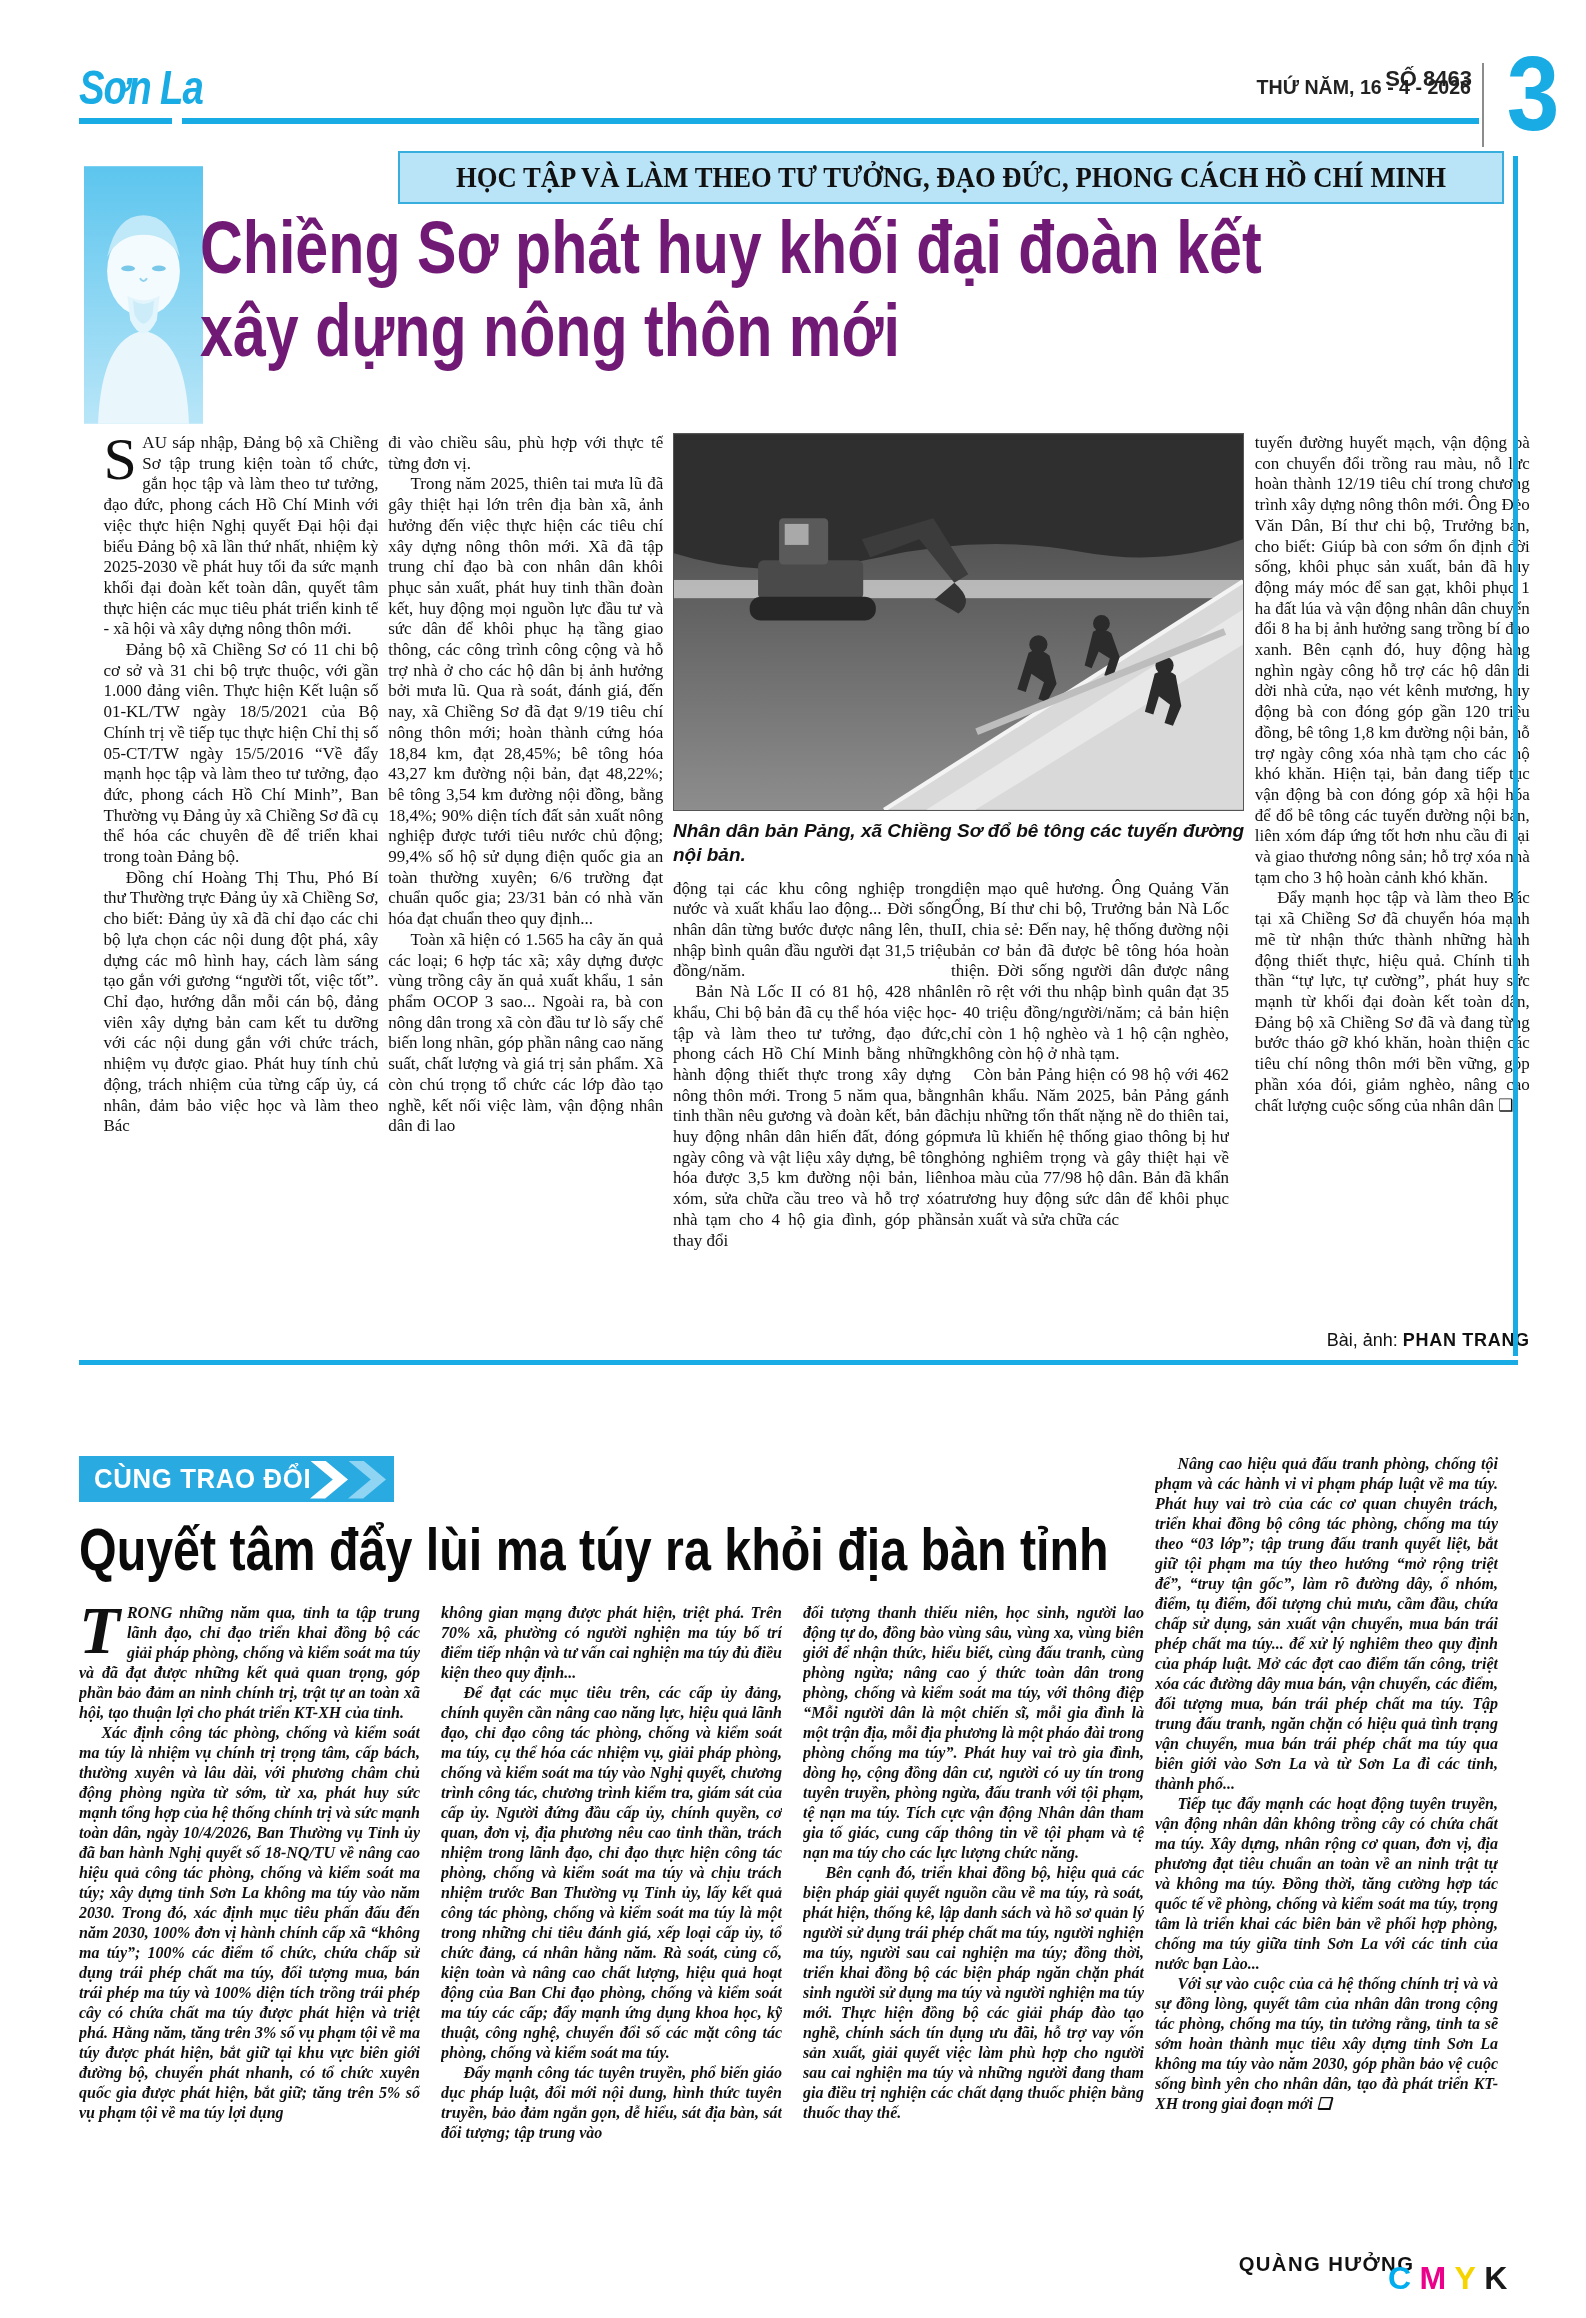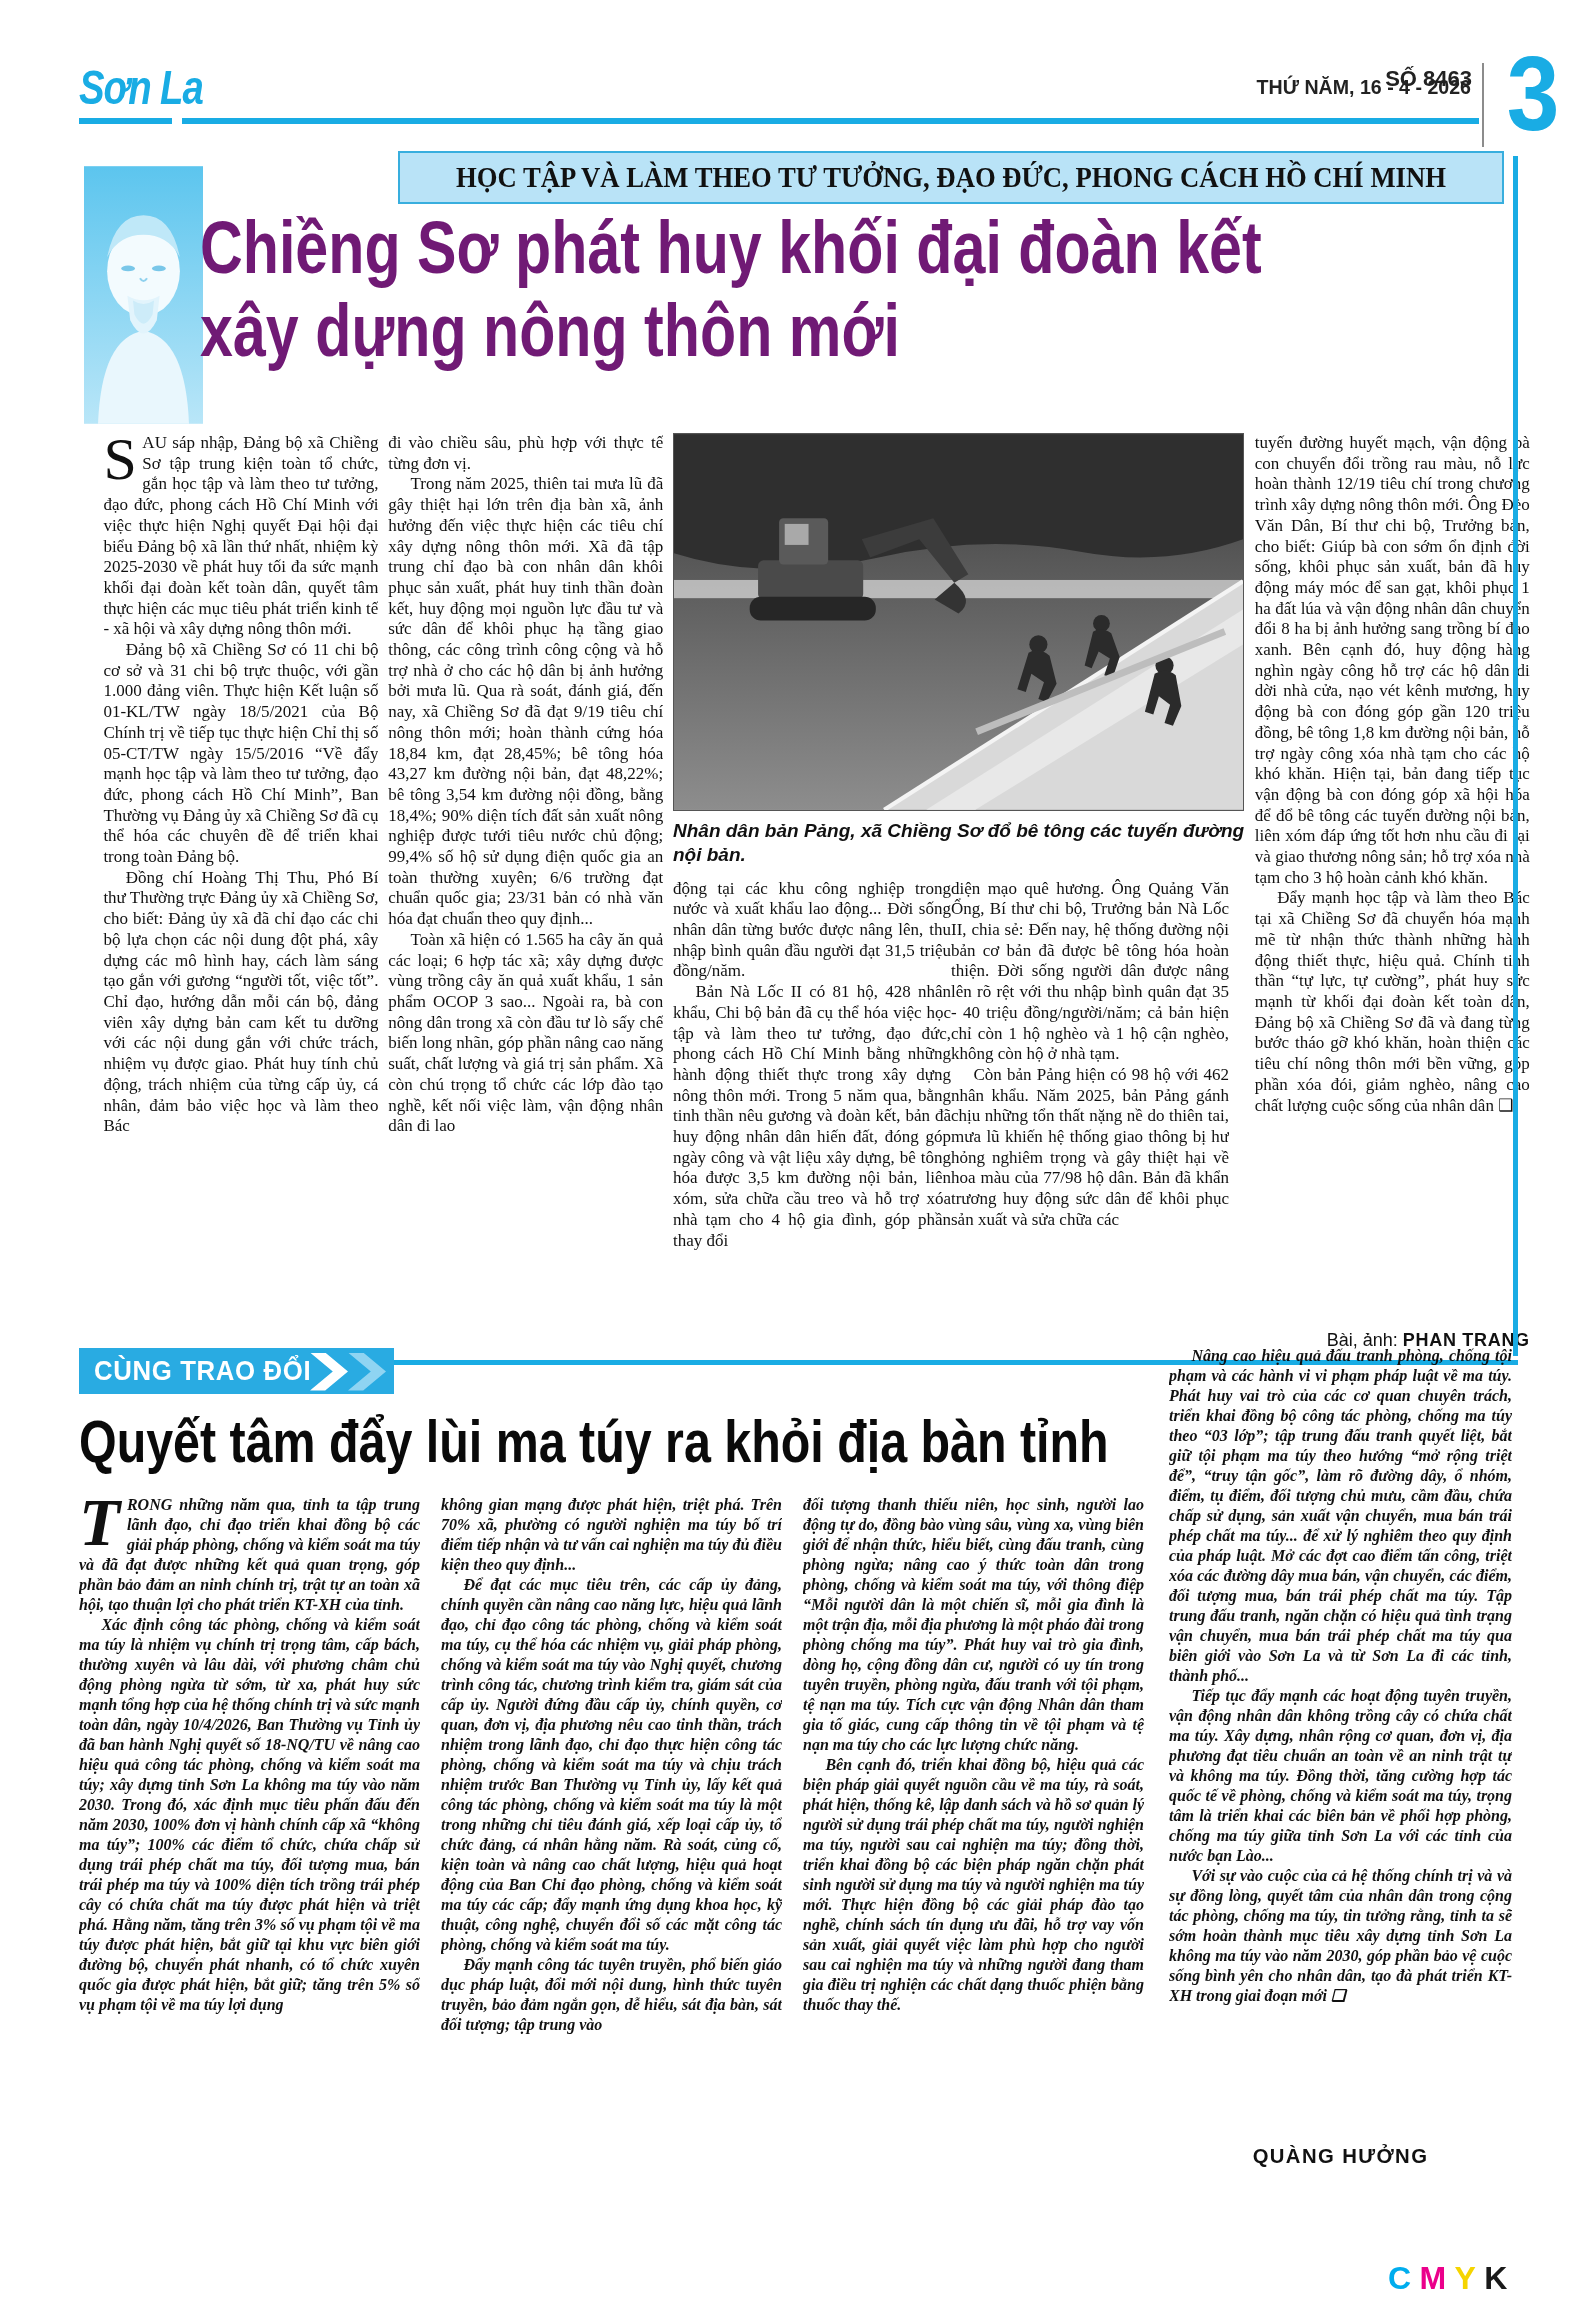--- a/index.html
+++ b/index.html
@@ -46,21 +46,21 @@
   .byline{margin:2.8px 0 0 0;text-align:right;font-family:"Liberation Sans",sans-serif;
         font-size:18px;line-height:22.4px;}
   .byline strong{font-weight:bold;letter-spacing:0.7px;}
   .para{margin:0;text-indent:22.4px;}
   .para.lead{text-indent:0;}
   .cont .para:first-child{text-indent:0;}
   .dropcap{float:left;font-size:60px;line-height:45px;padding:4.2px 5.6px 0 0;font-weight:normal;}
   .vrule{position:absolute;left:1513px;top:156px;width:4.9px;height:1200px;background:#19ace4;}
   .divider{position:absolute;left:79px;top:1360px;width:1439px;height:4.9px;background:#19ace4;}
   
-  .a2{position:absolute;left:79px;top:1340px;width:1434px;height:869px;display:flex;gap:25px;}
+  .a2{position:absolute;left:79px;top:1448px;width:1434px;height:869px;display:flex;gap:11px;}
   .a2 .left{width:1065px;flex:none;}
   .badge{position:relative;width:315px;height:46px;background:#29abe2;margin-top:8.4px;overflow:hidden;}
   .badge-text{position:absolute;left:15.4px;top:0;font-family:"Liberation Sans",sans-serif;
         font-weight:bold;font-size:28px;line-height:46px;color:#ffffff;letter-spacing:0.7px;
         transform:scaleX(.92);transform-origin:left;}
   .chev{position:absolute;top:4.2px;width:38px;height:38px;
         clip-path:polygon(0 0,40% 0,100% 50%,40% 100%,0 100%,60% 50%);}
   .chev1{left:231px;background:#ffffff;}
   .chev2{left:269px;background:#8fd4f2;}
   .hl2{margin:18px 0 0 0;font-family:"Liberation Sans",sans-serif;font-weight:bold;

